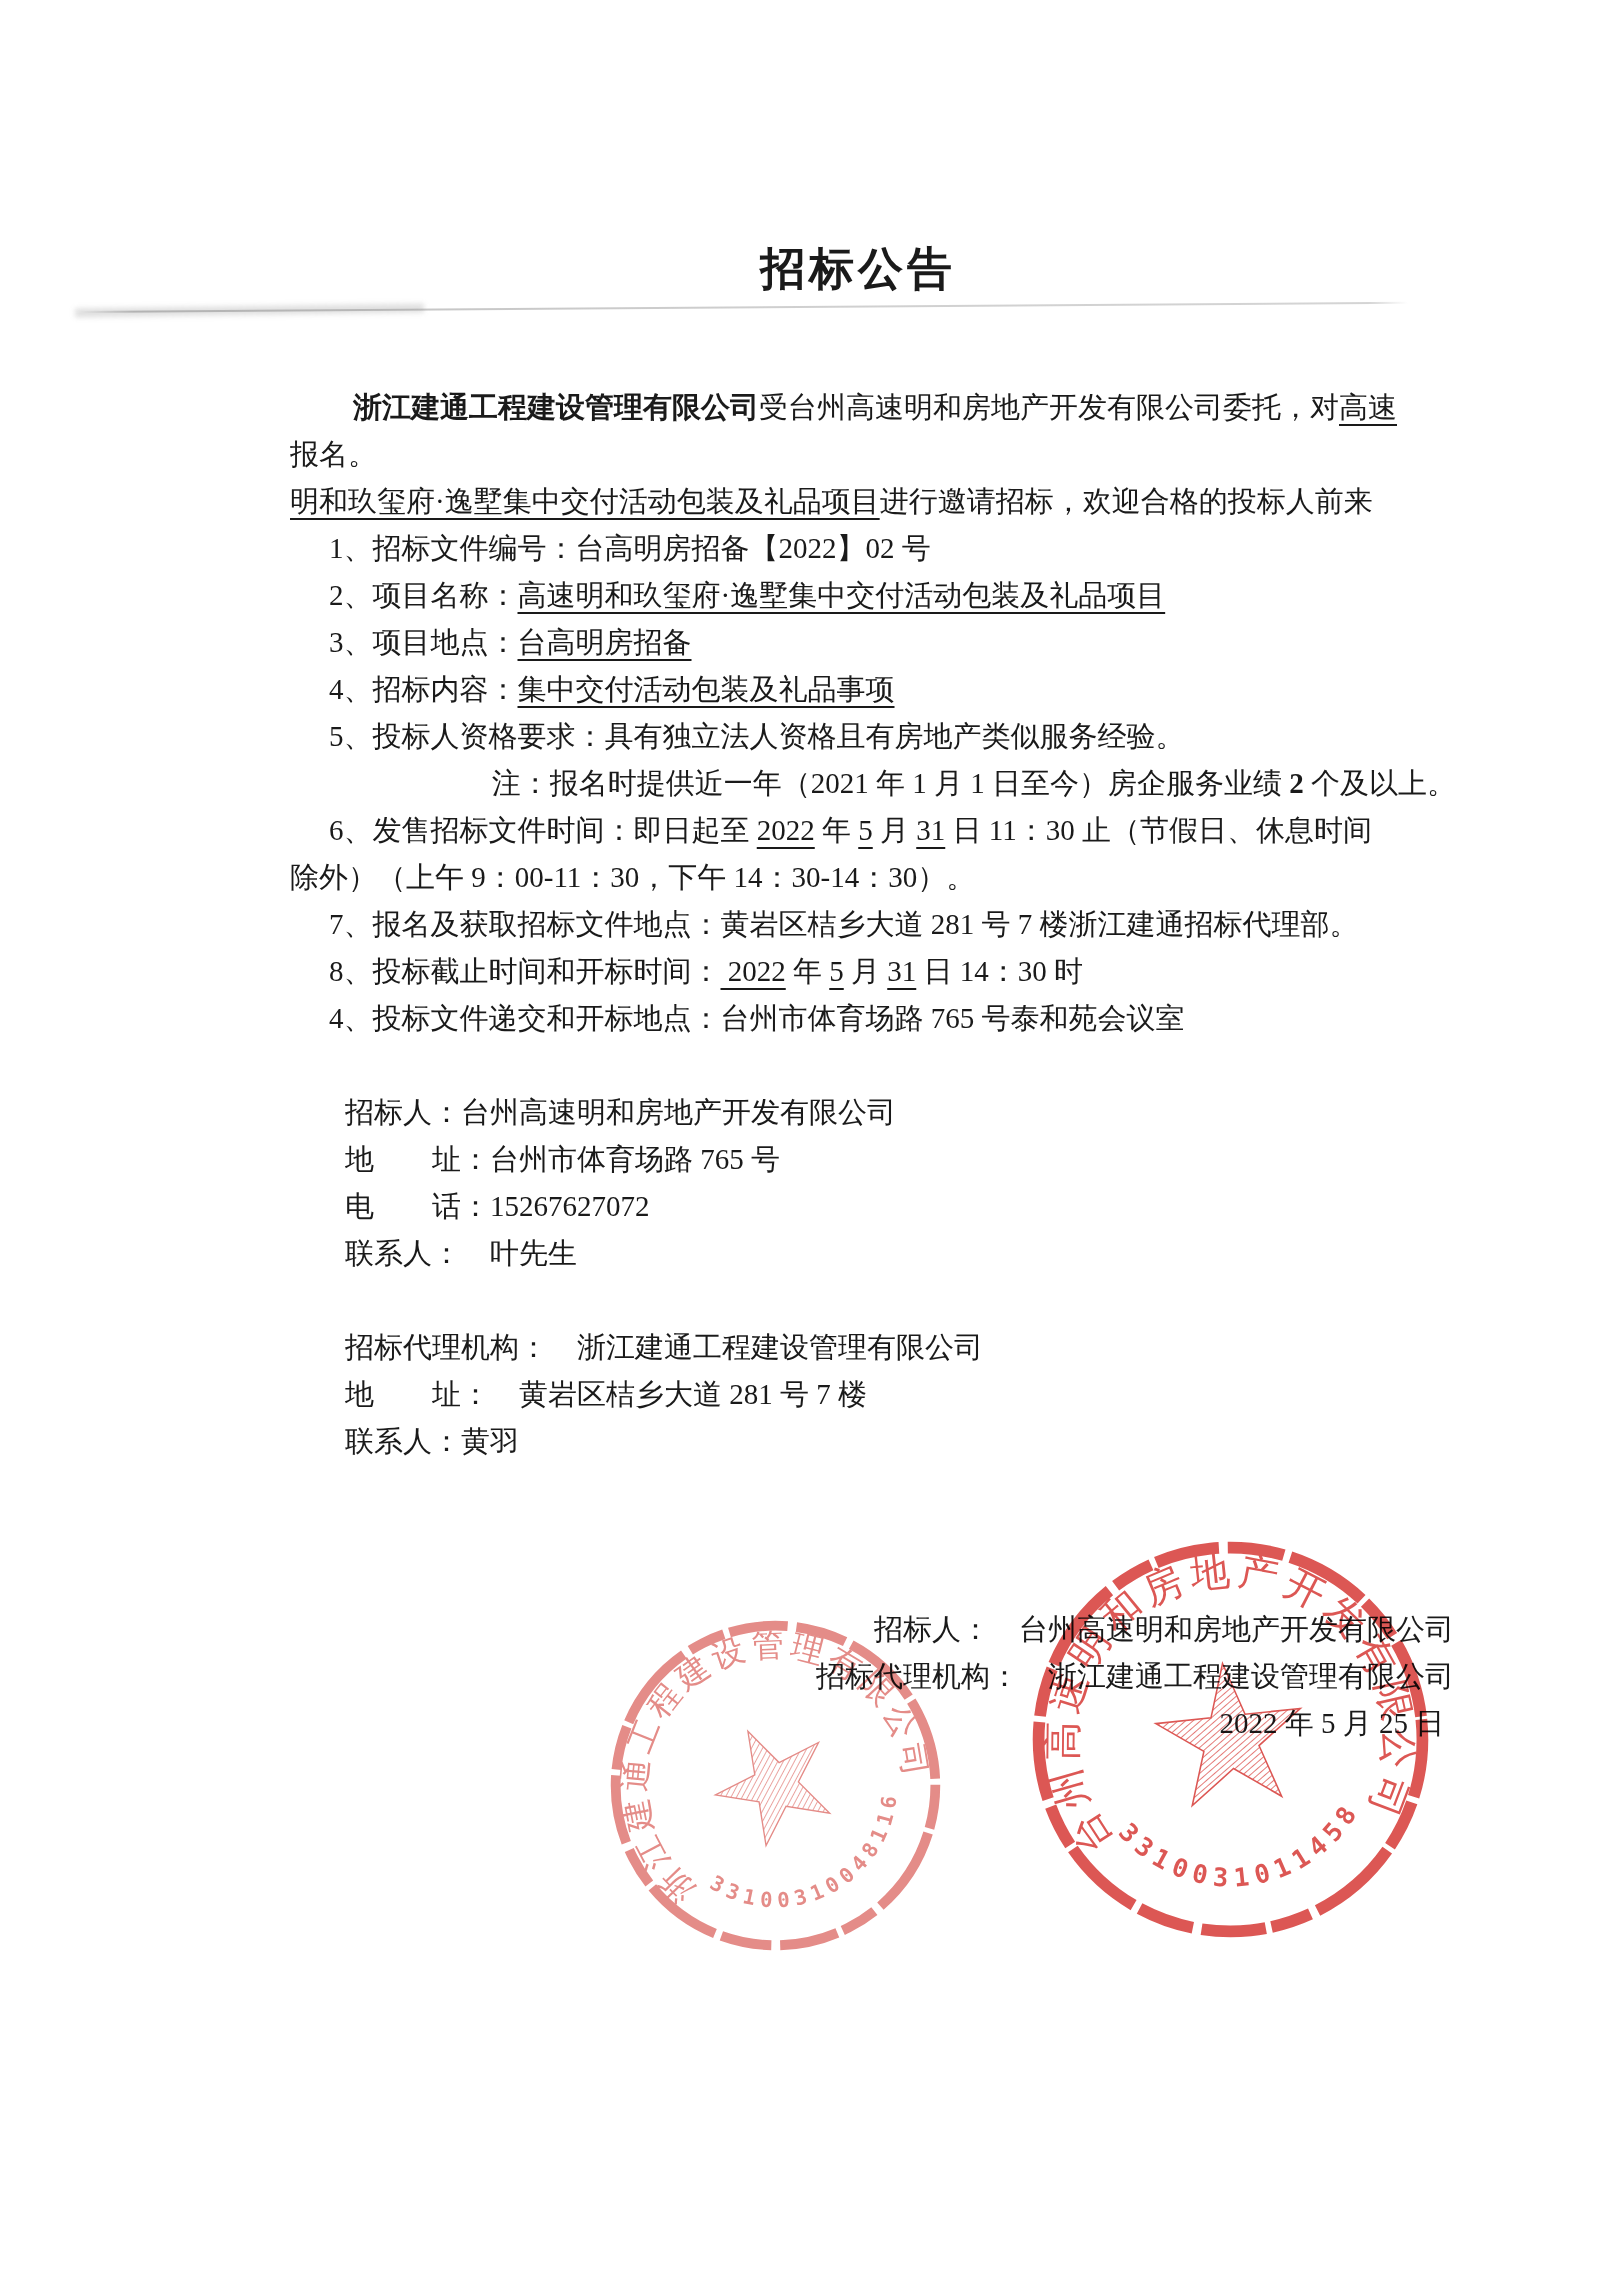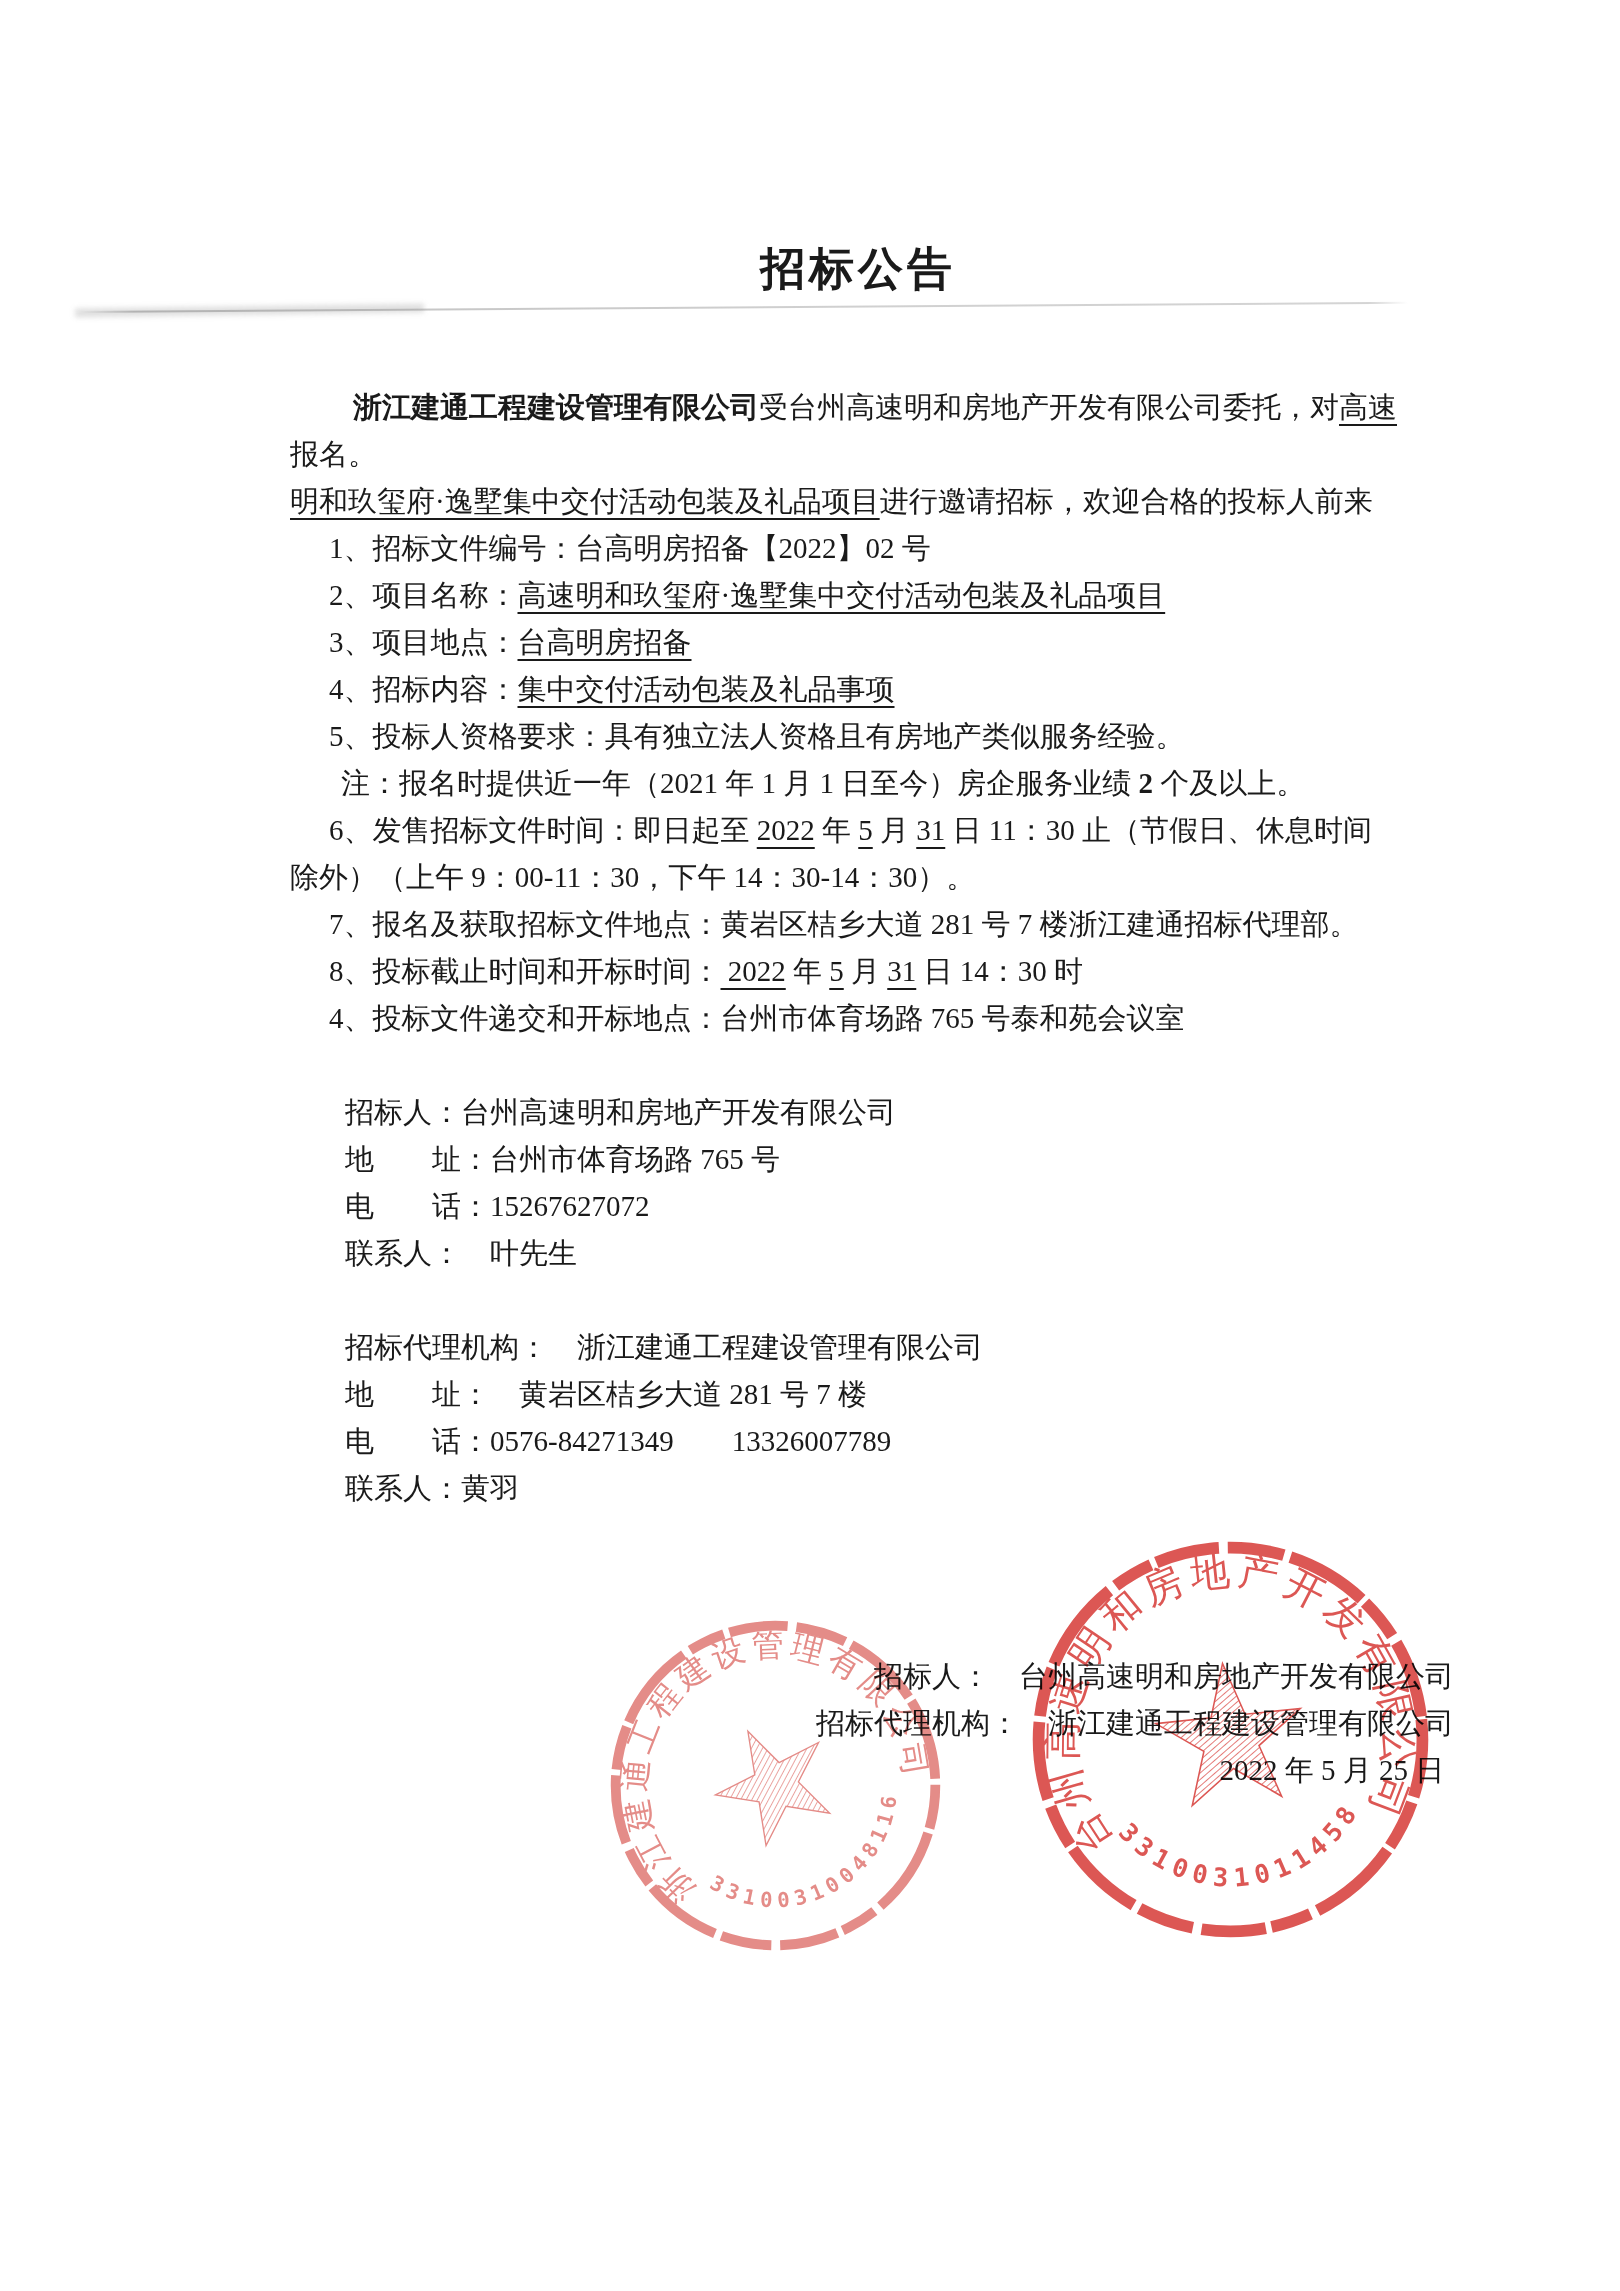--- a/index.html
+++ b/index.html
@@ -11,21 +11,21 @@
     background:linear-gradient(to right, rgba(140,140,140,0), rgba(140,140,140,.55) 4%,
       rgba(150,150,150,.45) 55%, rgba(160,160,160,.45) 97%, rgba(160,160,160,0));
     transform:rotate(-0.4deg);transform-origin:left center;}
   .scan-smudge{position:absolute;left:27.4px;top:306px;width:349px;height:8.8px;
     background:rgba(145,145,145,.28);filter:blur(2.9px);transform:rotate(-0.8deg);}
   .body{position:absolute;left:242px;top:384px;width:1166px;
         font-size:29px;line-height:47px;}
   .ln{white-space:pre-wrap;}
   .first{text-indent:63px;}
   .item{padding-left:39px;}
-  .note{padding-left:51px;}
+  .note{padding-left:51px;text-align:right;}
   .contact{padding-left:55px;font-family:Liberation Serif, serif;}
   .right{text-align:right;padding-right:2px;}
   .date{padding-right:11.8px;}
   .b{font-weight:bold;}
   .u{text-decoration:underline;text-decoration-thickness:2px;text-underline-offset:6.9px;}
   .sp{height:47px;}
   .sp3{height:141px;}
   .stamp{position:absolute;mix-blend-mode:multiply;pointer-events:none;}
   .stamp-agency{left:551px;top:1609px;opacity:.78;transform:rotate(-27deg);color:#dd6b66;}
   .stamp-tenderer{left:972px;top:1529px;opacity:.88;transform:rotate(-6deg);color:#d8403c;}
@@ -63,21 +63,20 @@
 
     <div class="ln contact">招标人：台州高速明和房地产开发有限公司</div>
     <div class="ln contact">地　　址：台州市体育场路 765 号</div>
     <div class="ln contact">电　　话：15267627072</div>
     <div class="ln contact">联系人：　叶先生</div>
 
     <div class="sp"></div>
 
     <div class="ln contact">招标代理机构：　浙江建通工程建设管理有限公司</div>
     <div class="ln contact">地　　址：　黄岩区桔乡大道 281 号 7 楼</div>
-    <div class="ln contact">电　　话：0576-84271349　　13326007789</div>
     <div class="ln contact">联系人：黄羽</div>
 
     <div class="sp3"></div>
 
     <div class="ln right">招标人：　台州高速明和房地产开发有限公司</div>
     <div class="ln right">招标代理机构：　浙江建通工程建设管理有限公司</div>
     <div class="ln right date">2022 年 5 月 25 日</div>
   </div>
 
   <svg class="stamp stamp-agency" width="353" height="353" viewBox="-180 -180 360 360">

